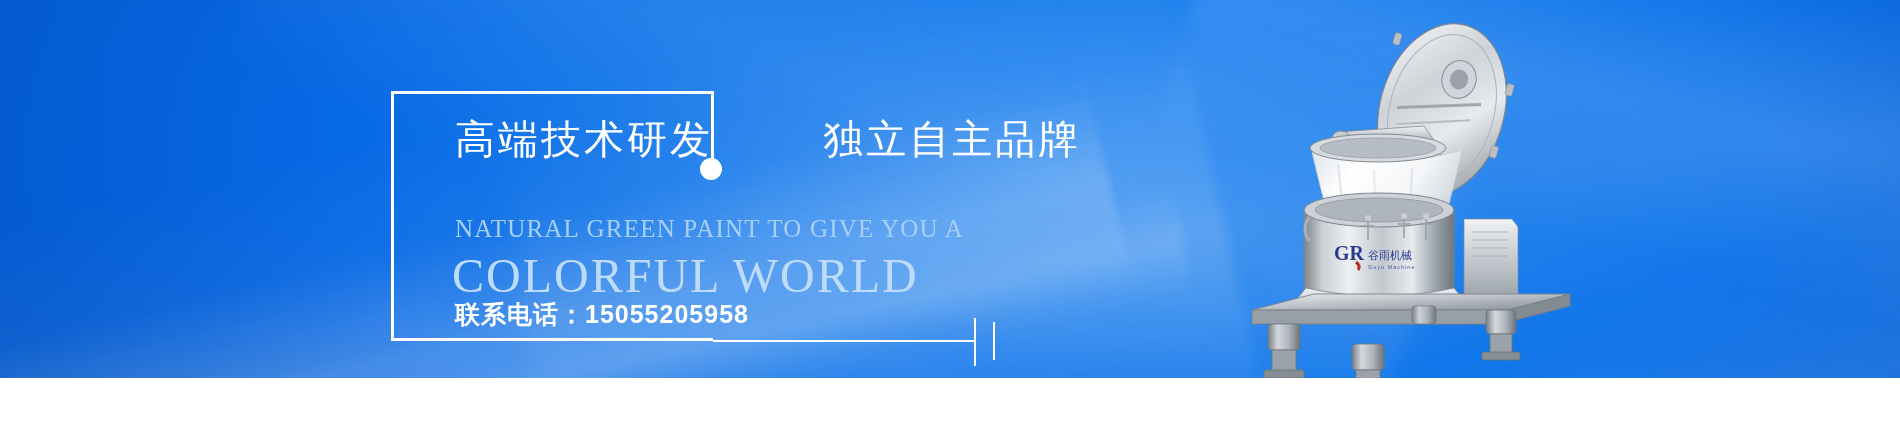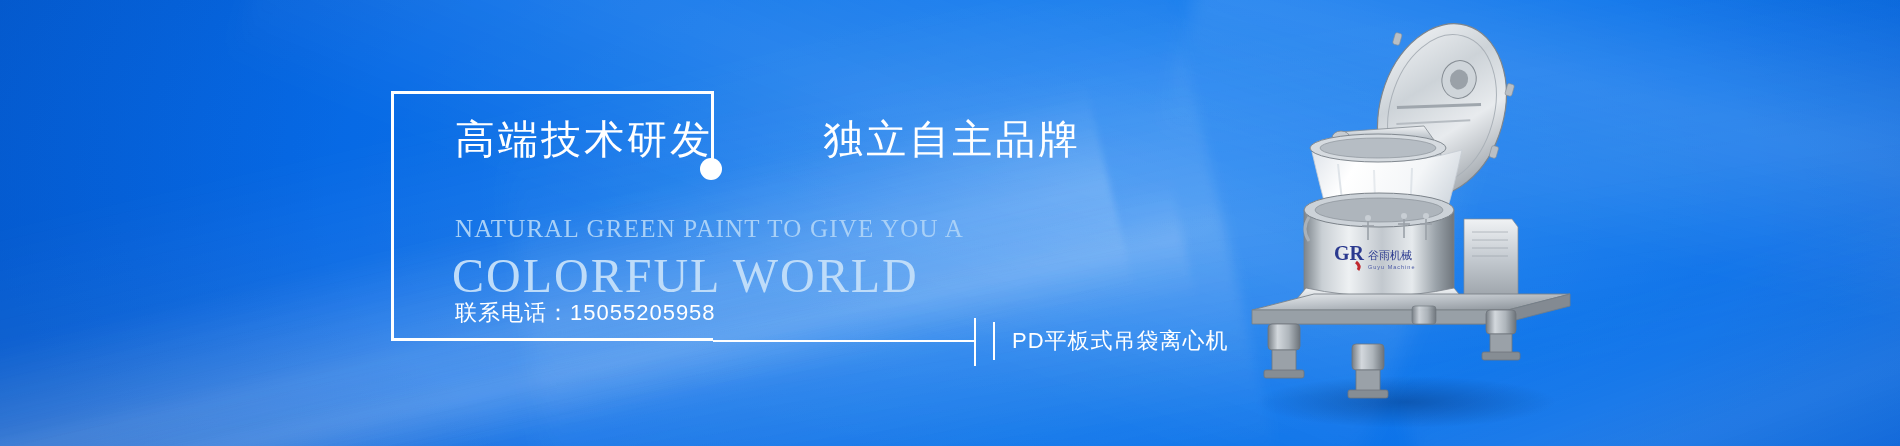--- a/index.html
+++ b/index.html
@@ -1,21 +1,21 @@
 <!DOCTYPE html>
 <html><head>
 <meta charset="utf-8">
 <style>
   html,body{margin:0;padding:0;background:#fff;}
   *{box-sizing:border-box;}
 
   .banner{
     position:relative;
     width:1900px;
-    height:446px;
+    height:378px;
     overflow:hidden;
     font-family:"Liberation Sans", sans-serif;
     background:
       radial-gradient(ellipse 1200px 760px at 62% 28%, #1e82f0 0%, #0d74ea 42%, #0668e4 74%, #0461dd 100%),
       linear-gradient(135deg,#0a6fe8 0%,#0569e5 55%,#0460da 100%);
   }
 
   
   .swoosh{position:absolute;pointer-events:none;}
 
@@ -127,25 +127,26 @@
     font-size:48px;
     letter-spacing:2px;
     color:#bedcf9;
     white-space:nowrap;
     line-height:1;
   }
 
   .phone{
     position:absolute;
     left:455px; top:302px;
-    font-size:22px;
+    font-size:25px;
     letter-spacing:1px;
     color:#ffffff;
     white-space:nowrap;
     line-height:1;
+    font-weight:bold;
   }
 
   
   .leader-h{
     position:absolute;
     left:713px; top:340px;
     width:262px; height:2px;
     background:#ffffff;
   }
   .leader-v{
@@ -203,21 +204,20 @@
     <span>独立自主品牌</span>
   </div>
 
   <div class="sub-en">NATURAL GREEN PAINT TO GIVE YOU A</div>
   <div class="big-en">COLORFUL WORLD</div>
   <div class="phone">联系电话：15055205958</div>
 
   <div class="leader-h"></div>
   <div class="leader-v"></div>
   <div class="leader-tick"></div>
-  <div class="product-label">PD平板式吊袋离心机</div>
 
   <div class="machine">
     <svg viewBox="0 0 340 420" xmlns="http://www.w3.org/2000/svg" aria-hidden="true">
       <defs>
         <linearGradient id="metalV" x1="0" y1="0" x2="1" y2="0">
           <stop offset="0%" stop-color="#7d858c"></stop>
           <stop offset="12%" stop-color="#c9cfd4"></stop>
           <stop offset="30%" stop-color="#eef1f3"></stop>
           <stop offset="52%" stop-color="#c2c8ce"></stop>
           <stop offset="72%" stop-color="#e6eaed"></stop>

